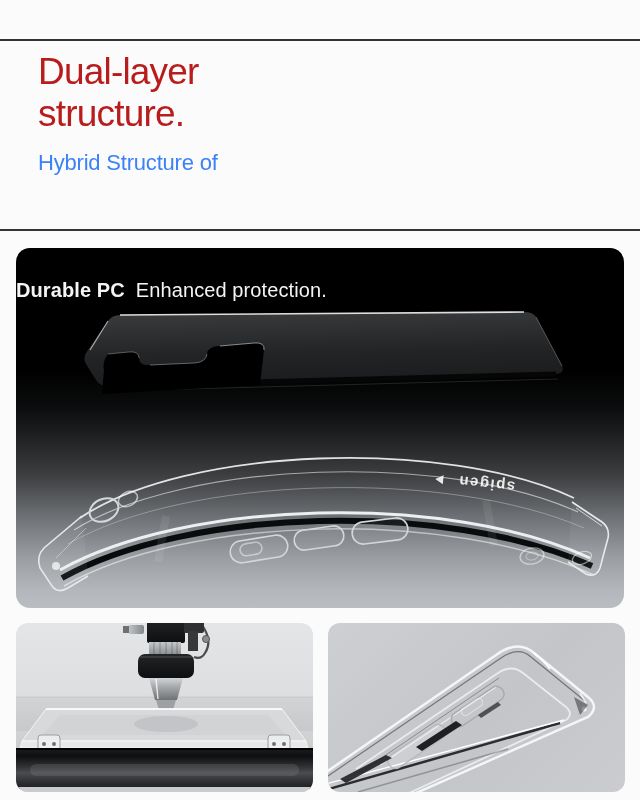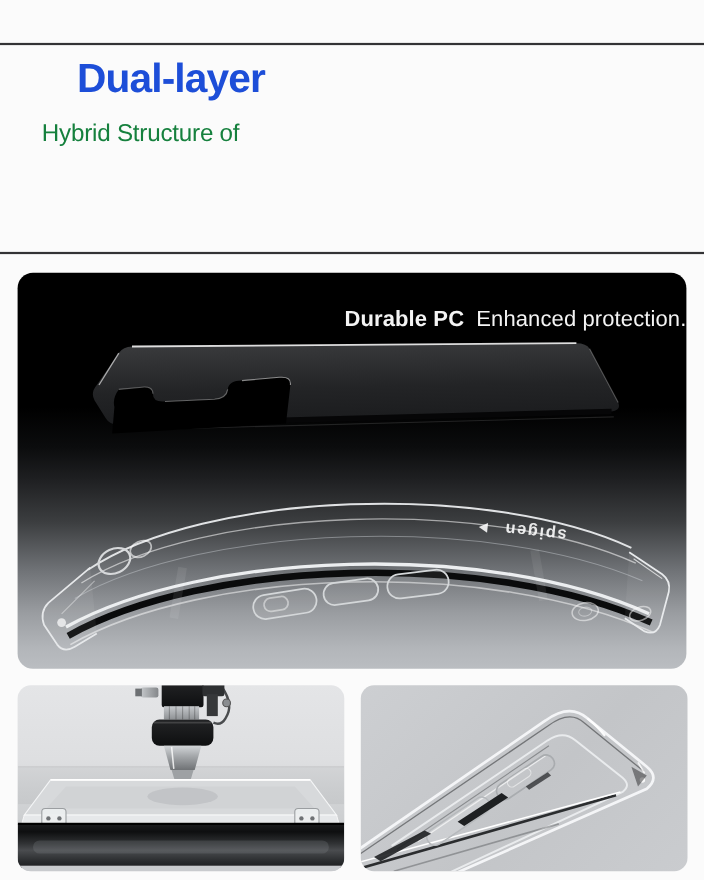--- a/index.html
+++ b/index.html
@@ -8,32 +8,32 @@
     position:relative;
     background:#fbfbfb;
     font-family:"Liberation Sans", sans-serif;
     overflow:hidden;
   }
   .divider { position:absolute; left:0; width:640px; height:2px; background:#333335; }
   #divider-top { top:39px; }
   #divider-mid { top:229px; }
 
   .header { position:absolute; left:38px; top:51px; }
-  .title { font-size:37px; line-height:42px; font-weight:bold; color:#1d4ed8; letter-spacing:-0.8px;margin-left:32px; }
-  .subtitle { margin-top:14px; font-size:22px; line-height:28px; color:#15803d; letter-spacing:-0.2px; }
+  .title { font-size:37px; line-height:42px; font-weight:normal; color:#b91c1c; letter-spacing:-0.8px; }
+  .subtitle { margin-top:14px; font-size:22px; line-height:28px; color:#3b82f6; letter-spacing:-0.2px; }
 
   .hero {
     position:absolute; left:16px; top:248px; width:608px; height:360px;
     border-radius:14px; overflow:hidden;
     background:linear-gradient(180deg,
       #000000 0%, #000000 34%, #0b0c0d 44%, #1e1f21 52%,
       #3c3e40 63%, #6f7276 75%, #9a9da1 86%, #b3b6ba 95%, #babdc1 100%);
   }
   .caption {
-    position:absolute; left:0; width:608px; text-align:right;
+    position:absolute; left:0; width:608px; text-align:left;
     font-size:20px; color:#f4f4f4; letter-spacing:0.1px;
   }
   .caption b { font-weight:bold; margin-right:11px; }
   #caption-durable { top:31px; }
   #caption-flexible { top:159px; }
   .pc-plate { position:absolute; left:30px; top:56px; }
   .tpu-case { position:absolute; left:0; top:190px; }
 
   .photo-row { position:absolute; left:16px; top:623px; width:608px; height:169px; display:flex; gap:15px; }
   .photo-card { width:297px; height:169px; border-radius:12px; overflow:hidden; position:relative; flex:none; }
@@ -42,20 +42,21 @@
   .photo-card svg { display:block; }
 </style>
 </head>
 <body>
 
 <div class="divider" id="divider-top"></div>
 
 <header class="header">
   <h1 class="title">
     <span>Dual-layer</span><br>
+    <span>structure.</span>
   </h1>
   <div class="subtitle">
     <span>Hybrid Structure of</span><br>
   </div>
 </header>
 
 <div class="divider" id="divider-mid"></div>
 
 <section class="hero">
 

